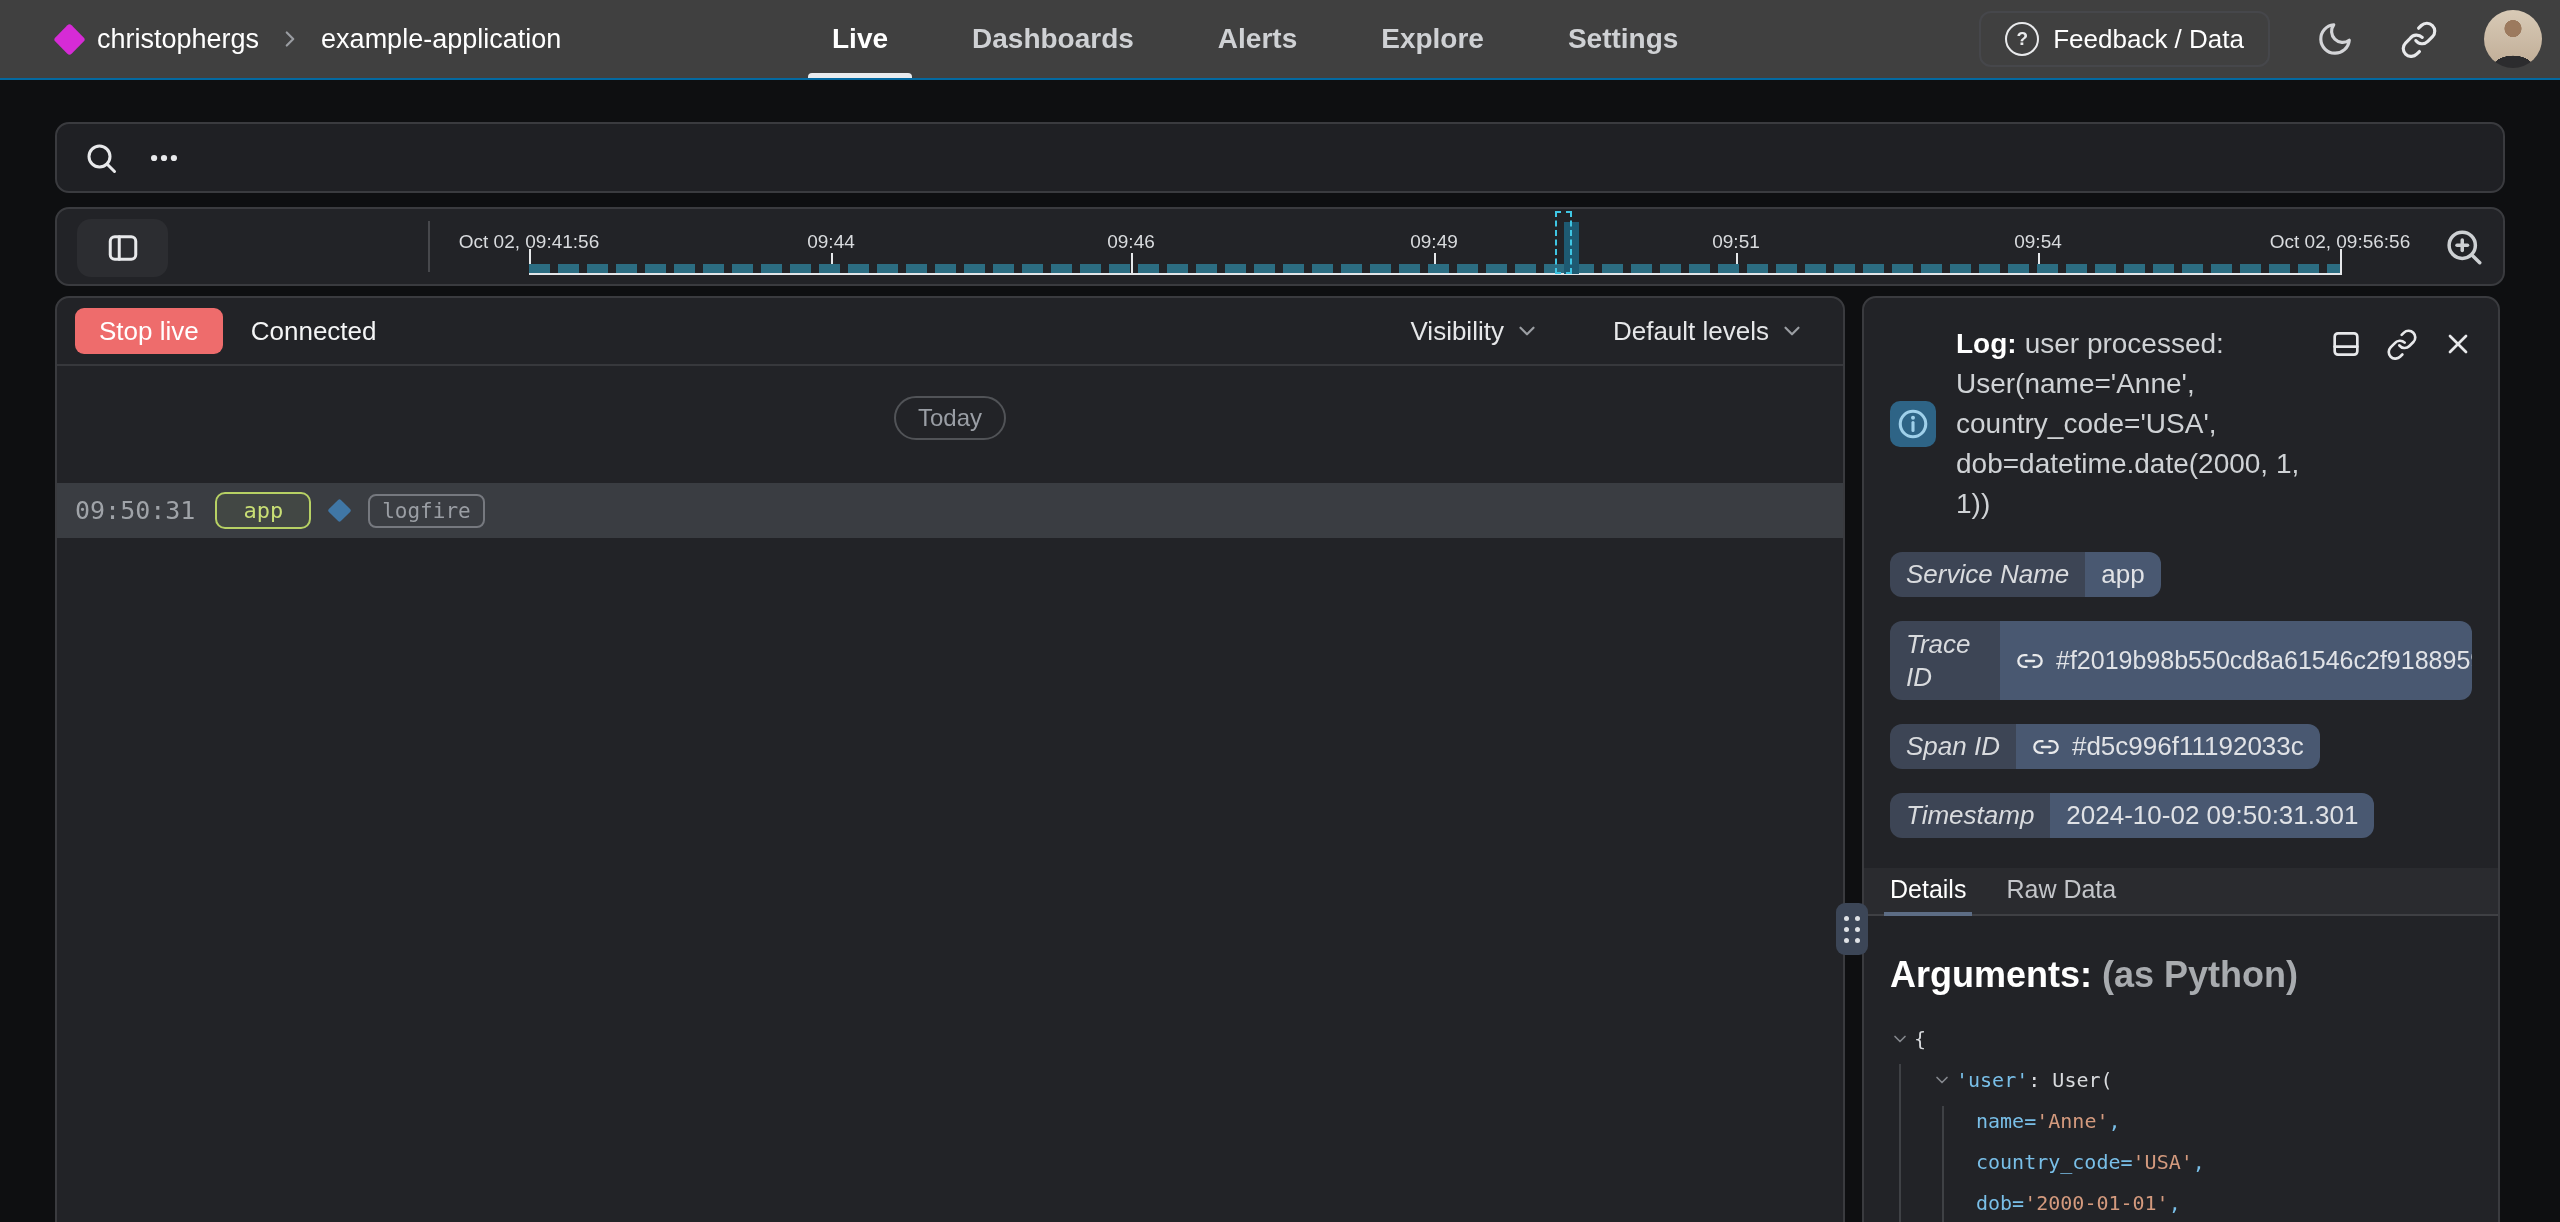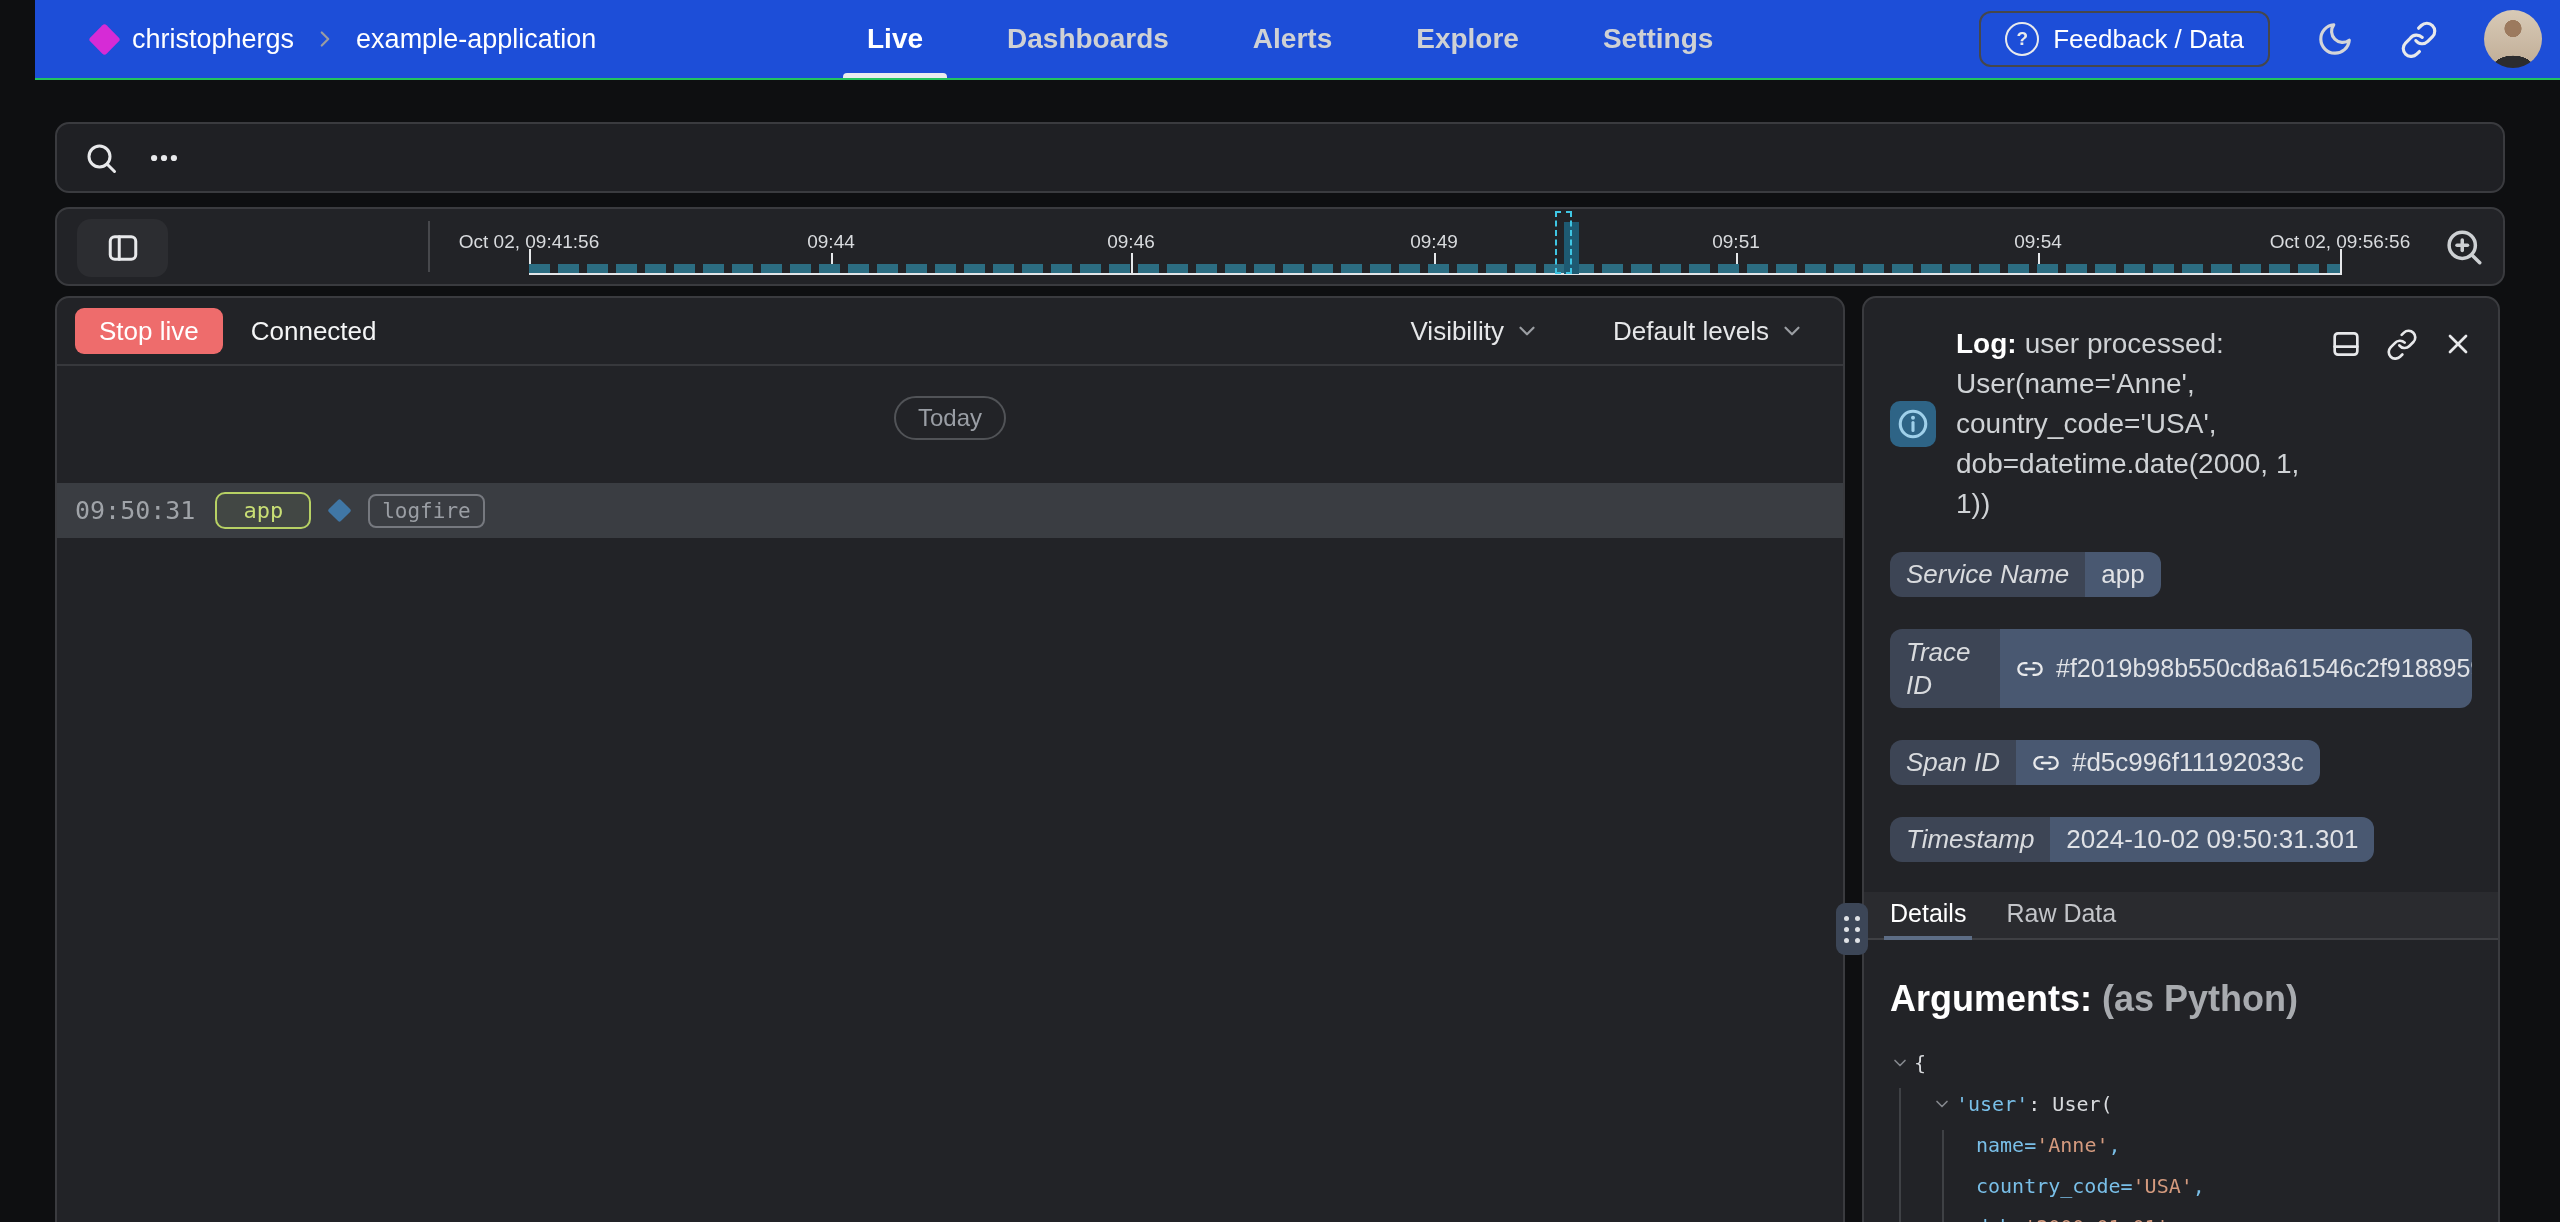--- a/index.html
+++ b/index.html
@@ -9,21 +9,21 @@
     font-family:"Liberation Sans", sans-serif;
     -webkit-font-smoothing:antialiased;
     color:#e8e9eb;
   }
   svg{display:block;}
   .stroke-ic{fill:none;stroke:#e8e9eb;stroke-width:2;stroke-linecap:round;stroke-linejoin:round;}
 
   
   .topbar{
     position:absolute;left:0;top:0;right:0;height:78px;
-    background:#1d4ed8;border-bottom:2px solid #22c55e;margin-left:35px;
+    background:#404040;border-bottom:2px solid #0369a1;
   }
   .brand{position:absolute;left:58px;top:0;height:78px;display:flex;align-items:center;gap:16px;}
   .logo-diamond{width:23px;height:23px;background:#d62bd6;transform:rotate(45deg);border-radius:3px;}
   .crumb{font-size:27px;color:#ffffff;}
   .crumb-sep{color:#9a9da2;margin:0 2px;display:flex;align-items:center;}
   .tabs{position:absolute;left:808px;top:0;bottom:0;display:flex;gap:36px;font-weight:bold;}
   .tab{position:relative;display:flex;align-items:center;padding:0 24px;font-size:28px;color:#cfd1d4;cursor:pointer;}
   .tab.active{color:#ffffff;}
   .tab.active::after{content:"";position:absolute;left:0;right:0;bottom:0;height:5px;background:#e9ebee;border-radius:4px 4px 0 0;}
   .top-right{position:absolute;right:18px;top:0;height:78px;display:flex;align-items:center;gap:46px;}
@@ -83,21 +83,21 @@
   .grip{display:grid;grid-template-columns:repeat(2,5px);gap:6px;}
   .grip i{width:5px;height:5px;border-radius:50%;background:#dfe2e6;}
 
   
   .detail-panel{position:absolute;left:1862px;top:296px;width:638px;height:928px;border-radius:14px 14px 0 0;padding:0 26px;overflow:hidden;}
   .dp-header{position:relative;margin-top:26px;display:flex;align-items:center;gap:20px;}
   .info-badge{flex:none;width:46px;height:46px;border-radius:10px;background:#2e6486;display:flex;align-items:center;justify-content:center;}
   .dp-title{font-size:28px;line-height:40px;color:#cfd2d5;width:440px;}
   .dp-title .bold{font-weight:700;color:#fff;margin-right:8px;}
   .dp-hicons{position:absolute;right:-2px;top:4px;display:flex;gap:24px;}
-  .attrs{margin-top:28px;display:flex;flex-direction:column;align-items:flex-start;gap:32px;}
+  .attrs{margin-top:28px;display:flex;flex-direction:column;align-items:flex-start;gap:24px;}
   .attr{display:inline-flex;border-radius:12px;overflow:hidden;font-size:26px;align-items:stretch;}
   .attr-label{background:#3d4555;color:#d9dbde;font-style:italic;padding:7px 16px;display:flex;align-items:center;}
   .attr-val{background:#495871;color:#e0e2e6;padding:7px 16px;display:flex;align-items:center;gap:12px;}
   .attr.wide{width:100%;box-sizing:border-box;}
   .attr.wide .attr-label{width:78px;flex:none;line-height:1.25;}
   .attr.wide .attr-val{flex:1;font-size:25px;}
   .dtabs{margin:30px -26px 0;padding:0 26px;height:46px;background:#2a2b2f;border-bottom:2px solid #3f4044;display:flex;align-items:flex-end;gap:40px;}
   .dtab{position:relative;font-size:25px;color:#c3c5c9;padding-bottom:10px;cursor:pointer;}
   .dtab.active{color:#ffffff;}
   .dtab.active::after{content:"";position:absolute;left:-6px;right:-6px;bottom:-2px;height:4px;background:#5d6d85;}

